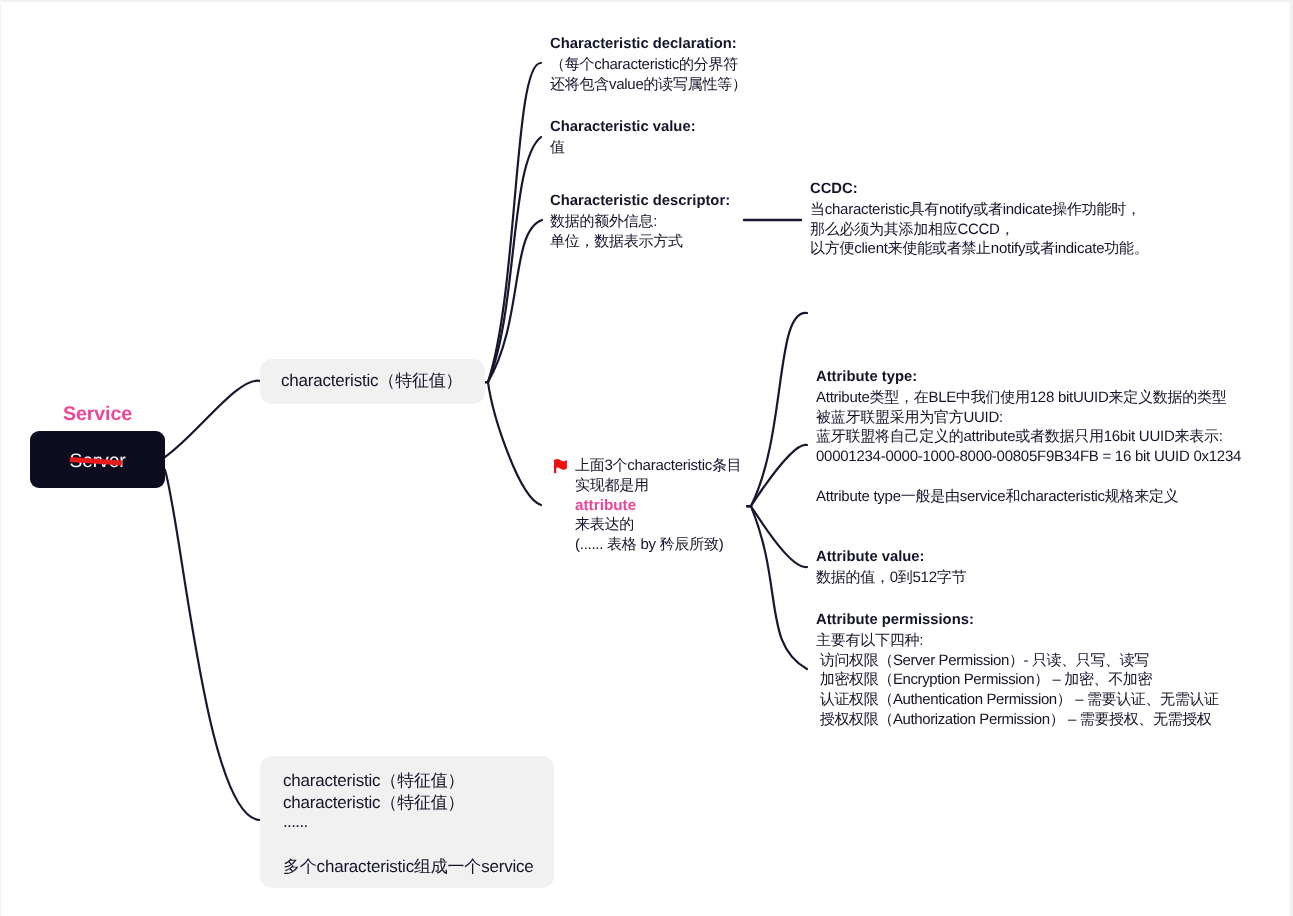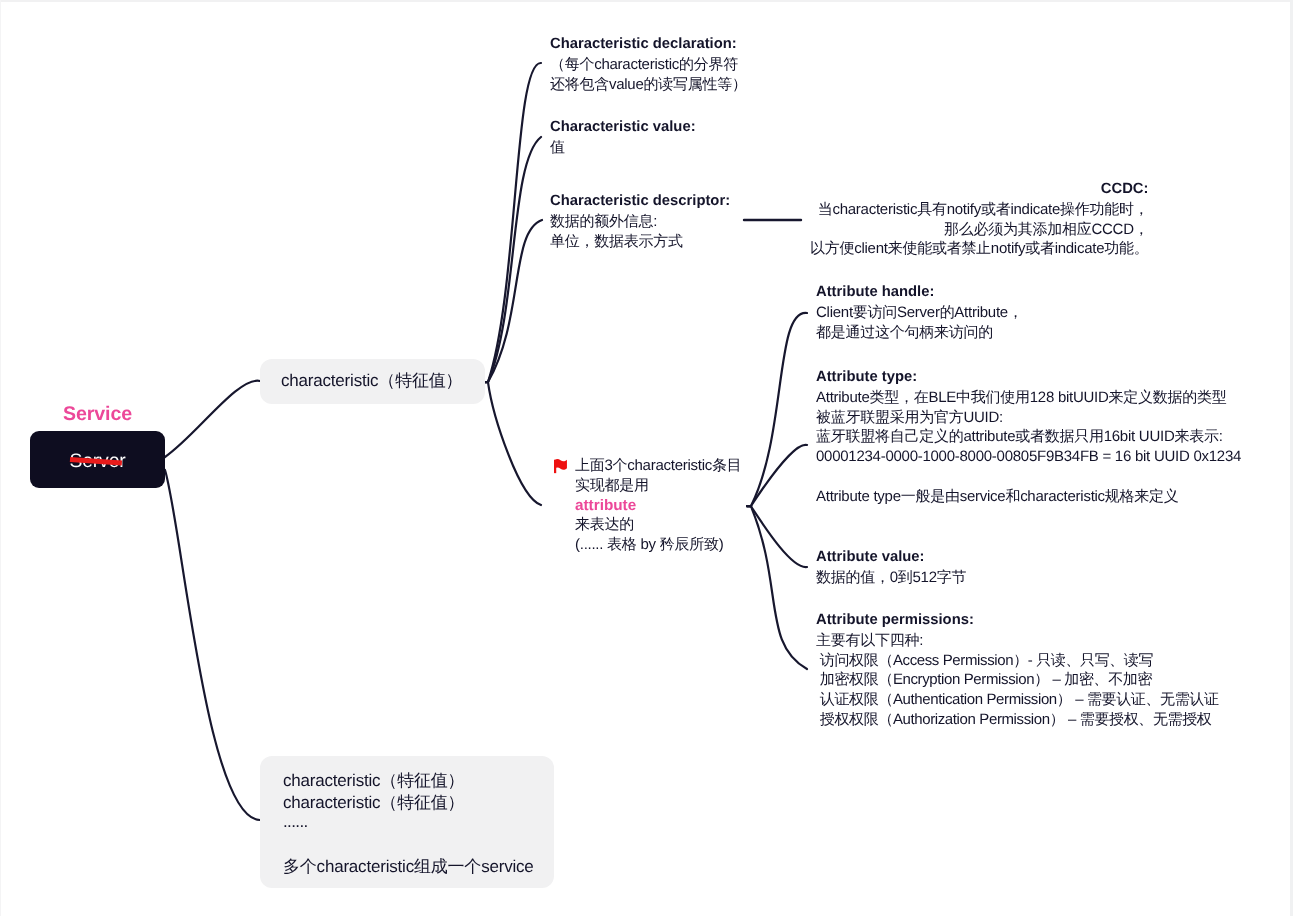--- a/index.html
+++ b/index.html
@@ -94,52 +94,47 @@
     <div class="h">Characteristic value:</div>
     <div class="p">值</div>
   </div>
 
   <div class="node blk" style="left:550px;top:192px;">
     <div class="h">Characteristic descriptor:</div>
     <div class="p">数据的额外信息:</div>
     <div class="p">单位，数据表示方式</div>
   </div>
 
-  <div class="node blk" style="left:810px;top:180px;text-align:right;">
+  <div class="node blk" style="left:810px;top:180px;">
     <div class="h">CCDC:</div>
     <div class="p">当characteristic具有notify或者indicate操作功能时，</div>
     <div class="p">那么必须为其添加相应CCCD，</div>
     <div class="p">以方便client来使能或者禁止notify或者indicate功能。</div>
   </div>
 
-  <div class="node blk" style="left:816px;top:283px;">
-    <div class="h">Attribute handle:</div>
-    <div class="p">Client要访问Server的Attribute，</div>
-    <div class="p">都是通过这个句柄来访问的</div>
-  </div>
 
   <div class="node blk" style="left:816px;top:368px;">
     <div class="h">Attribute type:</div>
     <div class="p">Attribute类型，在BLE中我们使用128 bitUUID来定义数据的类型</div>
     <div class="p">被蓝牙联盟采用为官方UUID:</div>
     <div class="p">蓝牙联盟将自己定义的attribute或者数据只用16bit UUID来表示:</div>
     <div class="p">00001234-0000-1000-8000-00805F9B34FB = 16 bit UUID 0x1234</div>
     <div class="p">&nbsp;</div>
     <div class="p">Attribute type一般是由service和characteristic规格来定义</div>
   </div>
 
   <div class="node blk" style="left:816px;top:548px;">
     <div class="h">Attribute value:</div>
     <div class="p">数据的值，0到512字节</div>
   </div>
 
   <div class="node blk" style="left:816px;top:611px;">
     <div class="h">Attribute permissions:</div>
     <div class="p">主要有以下四种:</div>
-    <div class="p pre"> 访问权限（Access Permission）- 只读、只写、读写</div>
+    <div class="p pre"> 访问权限（Server Permission）- 只读、只写、读写</div>
     <div class="p pre"> 加密权限（Encryption Permission） – 加密、不加密</div>
     <div class="p pre"> 认证权限（Authentication Permission） – 需要认证、无需认证</div>
     <div class="p pre"> 授权权限（Authorization Permission） – 需要授权、无需授权</div>
   </div>
 
   <svg class="flag" style="left:553.6px;top:458.4px;width:15px;height:16px;" viewBox="0 0 14 15">
     <path d="M1.0 1.6 L1.0 14.2" stroke="#ee1111" stroke-width="2.1" stroke-linecap="butt"></path>
     <path d="M0.9 1.9 C2.4 0.6 4.4 0.9 6.1 2.1 C8.0 3.4 9.8 3.6 12.1 1.7 L12.1 9.6 C9.8 11.5 8.0 11.3 6.1 10.0 C4.4 8.8 2.4 8.5 0.9 9.8 Z" fill="#ee1111"></path>
   </svg>
   <div class="node blk" style="left:575px;top:456px;">

